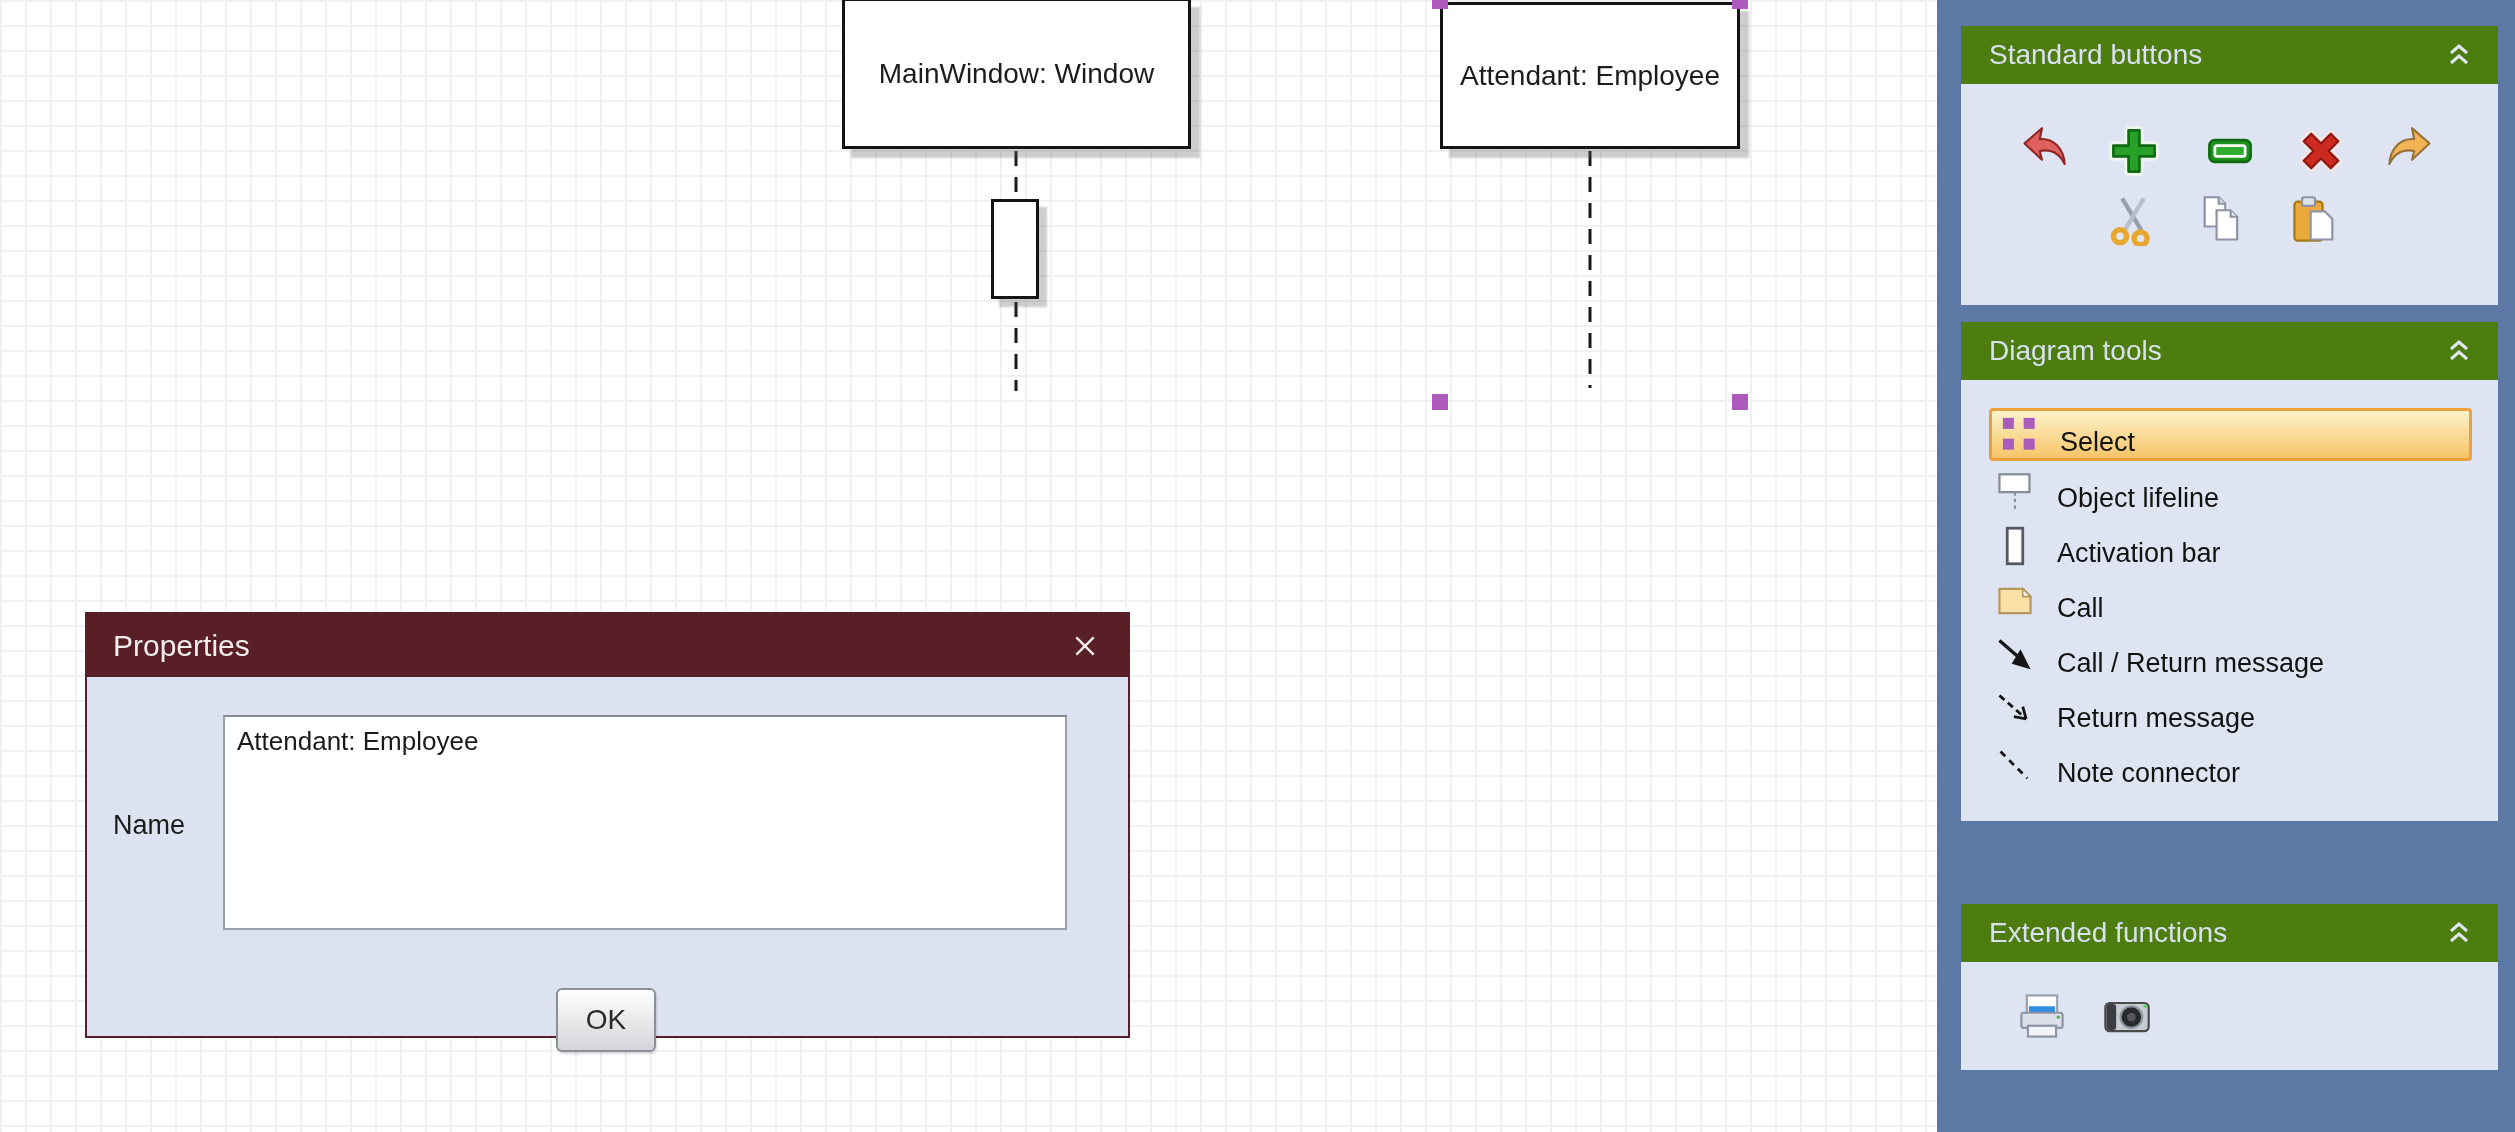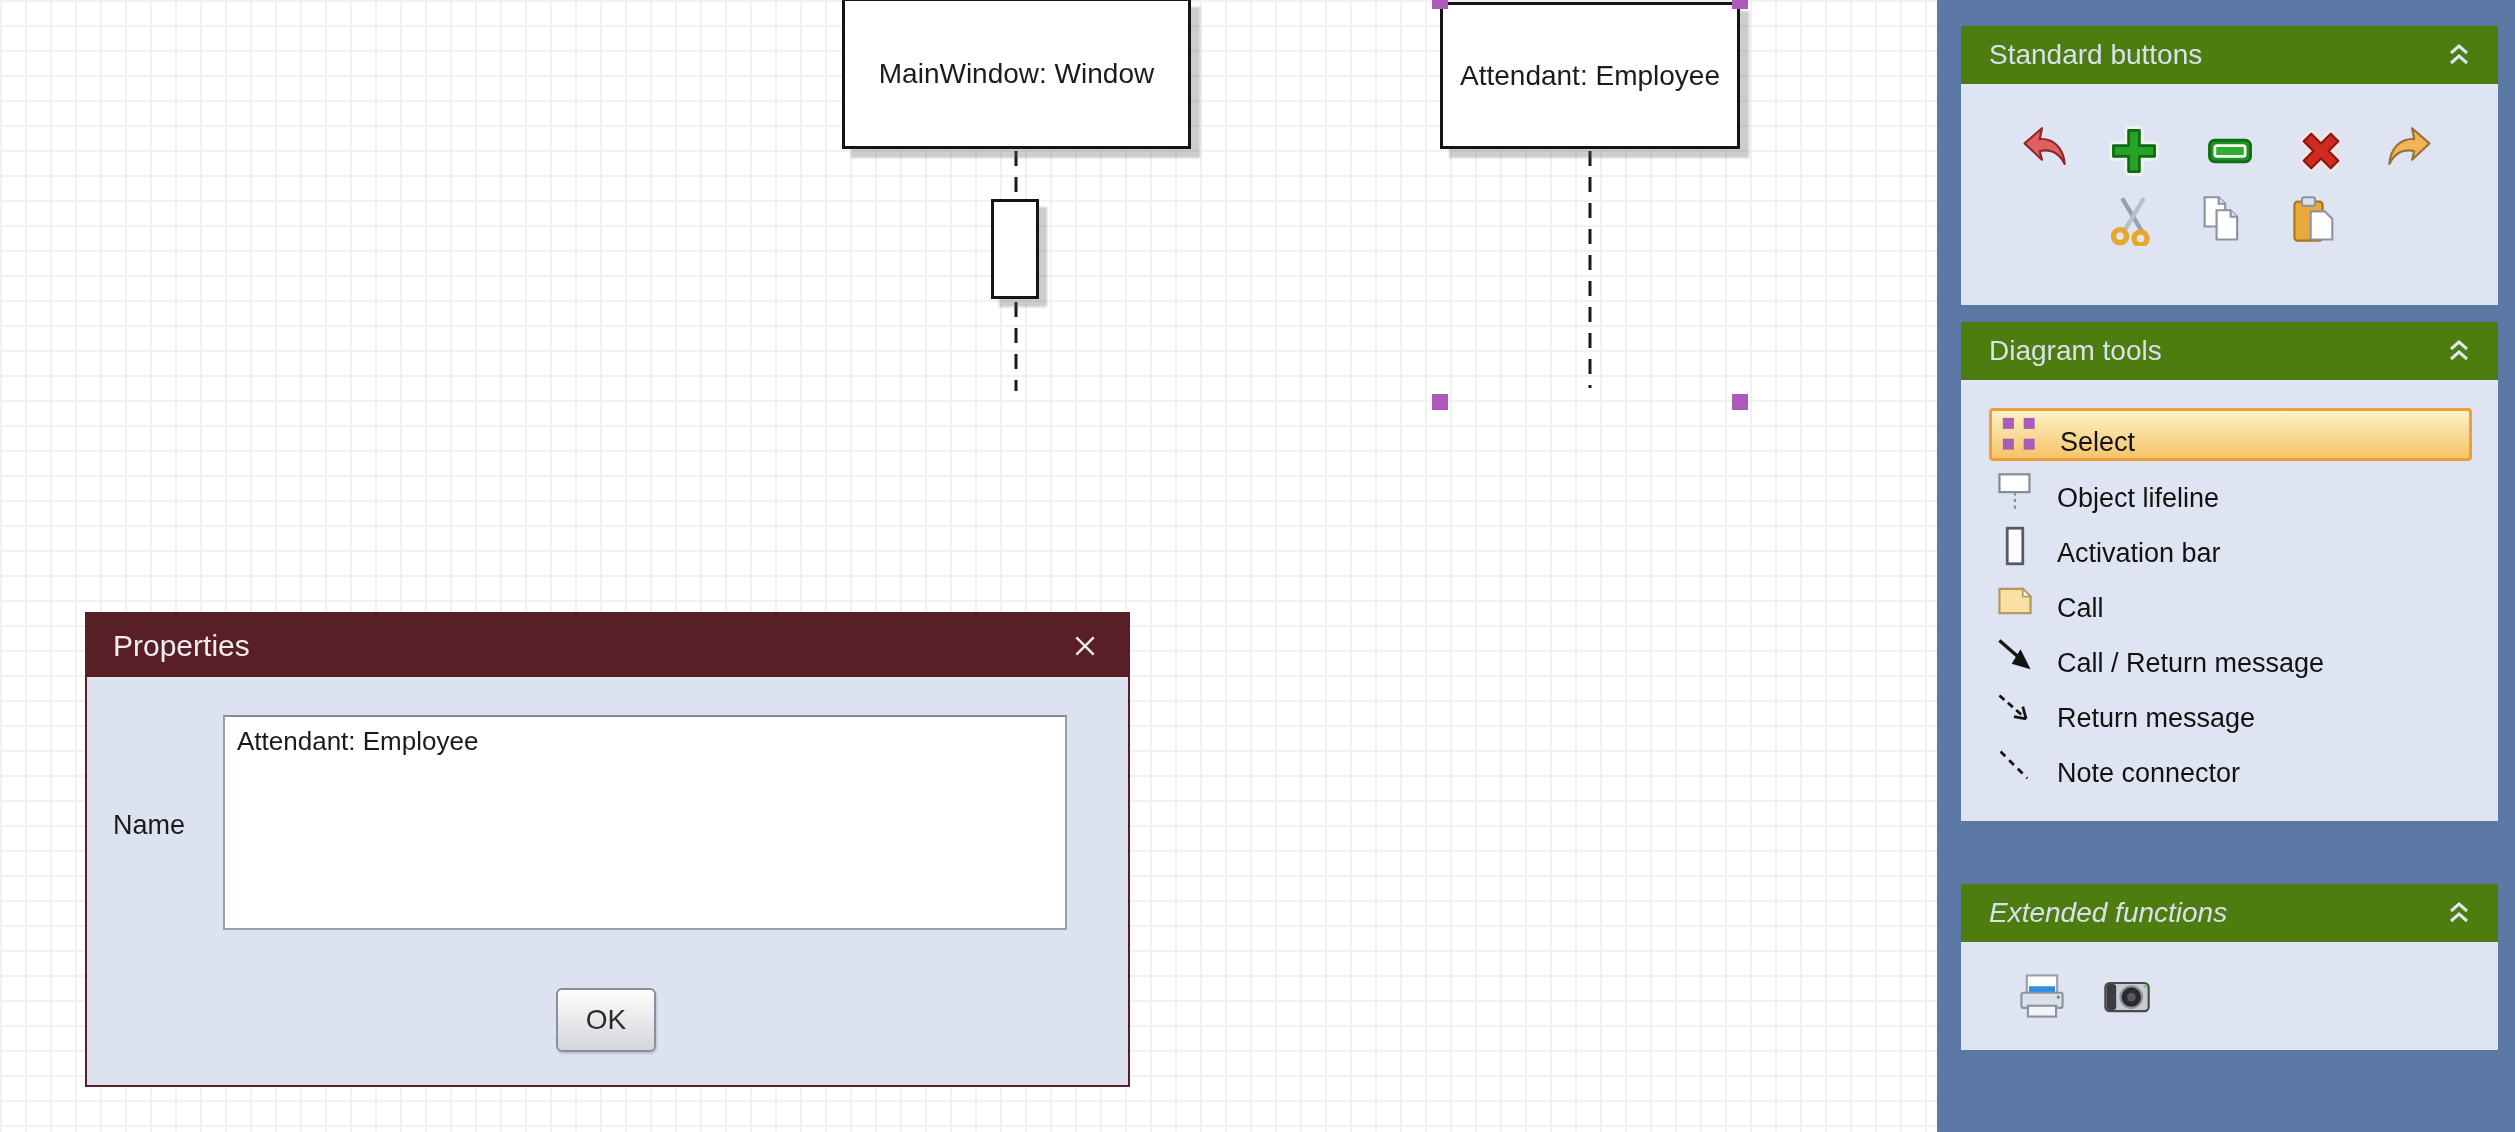--- a/index.html
+++ b/index.html
@@ -25,21 +25,21 @@
   #mainwindow-box{left:842px;top:-2px;width:349px;height:151px;}
   #attendant-box{left:1440px;top:2px;width:300px;height:147px;}
   #activation-bar{
     position:absolute;left:991px;top:199px;width:48px;height:100px;background:#fff;
     border:3px solid #141414;box-sizing:border-box;box-shadow:8px 8px 2px rgba(90,90,90,.30);
   }
   .handle{position:absolute;width:16px;height:16px;background:#ad5abc;}
   #lifelines{position:absolute;left:0;top:0;}
   
   #dialog{
-    position:absolute;left:85px;top:612px;width:1045px;height:475px;box-sizing:border-box;
+    position:absolute;left:85px;top:612px;width:1045px;height:426px;box-sizing:border-box;
     background:#dce2f0;border:2px solid #591f27;
   }
   #dialog-titlebar{
     position:absolute;left:0;top:0;right:0;height:63px;background:#591f27;
     display:flex;align-items:center;color:#f3edee;font-size:30px;
   }
   #dialog-title{padding-left:26px;}
   #dialog-close{position:absolute;right:30px;top:19px;width:26px;height:26px;cursor:pointer;}
   #dialog-name-label{position:absolute;left:26px;top:196px;font-size:27px;color:#1b1b1b;}
   #dialog-textarea{
@@ -60,21 +60,21 @@
   .panel-header{
     position:relative;height:58px;background:#4d7c0f;color:#d8e1ed;font-size:28px;
     display:flex;align-items:center;padding-left:28px;box-sizing:border-box;
   }
   .collapse-btn{position:absolute;right:24px;top:15px;width:30px;height:28px;cursor:pointer;}
   .panel-body{position:relative;background:#dee4f1;}
   #panel-standard{top:26px;}
   #panel-standard .panel-body{height:221px;}
   #panel-tools{top:322px;}
   #panel-tools .panel-body{height:441px;}
-  #panel-extended{top:884px;font-style:italic;}
+  #panel-extended{top:904px;}
   #panel-extended .panel-body{height:108px;}
   .icon-btn{position:absolute;width:52px;height:52px;cursor:pointer;}
   .icon-btn svg{width:100%;height:100%;}
   
   .tool-row{
     position:absolute;left:0;width:537px;height:55px;display:flex;align-items:center;
     padding-left:34px;box-sizing:border-box;cursor:pointer;
   }
   .tool-icon{width:50px;height:44px;display:flex;align-items:center;justify-content:flex-start;}
   .tool-label{margin-left:12px;font-size:27px;color:#121212;white-space:nowrap;margin-top:16px;}

